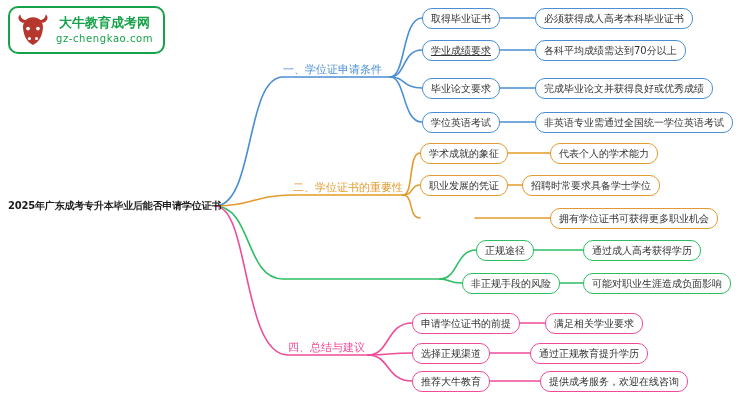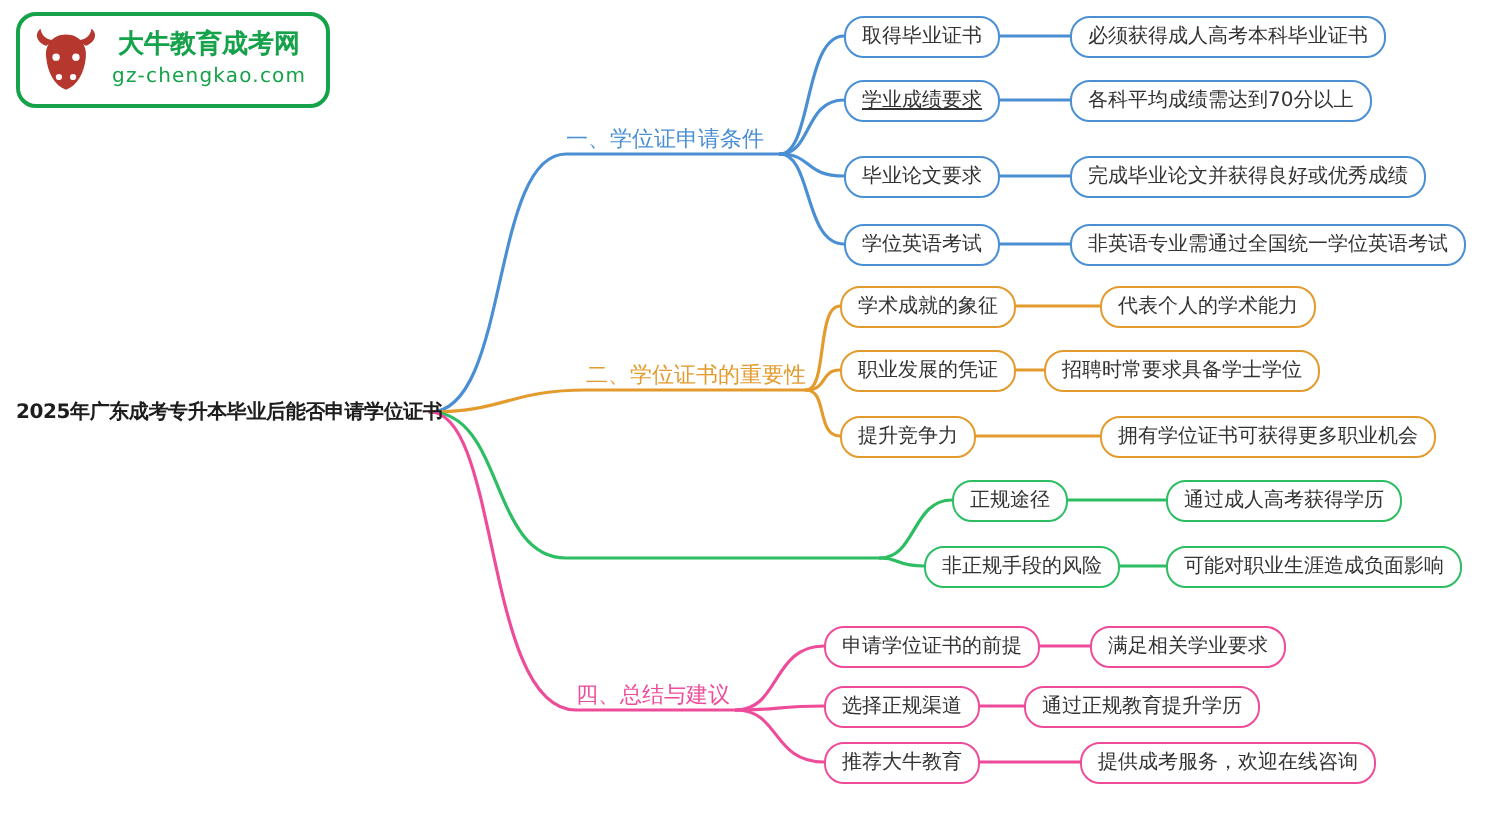--- a/index.html
+++ b/index.html
@@ -100,29 +100,28 @@
   <div class="node-box" style="left: 422px; top: 78px; border-color: rgb(74, 143, 211);">毕业论文要求</div>
   <div class="node-box" style="left: 535px; top: 78px; border-color: rgb(74, 143, 211);">完成毕业论文并获得良好或优秀成绩</div>
   <div class="node-box" style="left: 422px; top: 112px; border-color: rgb(74, 143, 211);">学位英语考试</div>
   <div class="node-box" style="left: 535px; top: 112px; border-color: rgb(74, 143, 211); text-align: center;">非英语专业需通过全国统一学位英语考试</div>
 
   <div class="branch-label" style="left: 293px; top: 181px; color: rgb(227, 155, 45);">二、学位证书的重要性</div>
   <div class="node-box" style="left: 420px; top: 143px; border-color: rgb(227, 155, 45);">学术成就的象征</div>
   <div class="node-box" style="left: 550px; top: 143px; border-color: rgb(227, 155, 45);">代表个人的学术能力</div>
   <div class="node-box" style="left: 420px; top: 175px; border-color: rgb(227, 155, 45);">职业发展的凭证</div>
   <div class="node-box" style="left: 522px; top: 175px; border-color: rgb(227, 155, 45);">招聘时常要求具备学士学位</div>
-  <div class="node-box" style="left: 420px; top: 208px; border-color: rgb(227, 155, 45);">提升竞争力</div>
   <div class="node-box" style="left: 550px; top: 208px; border-color: rgb(227, 155, 45);">拥有学位证书可获得更多职业机会</div>
 
   <div class="node-box" style="left: 476px; top: 240px; border-color: rgb(45, 189, 99);">正规途径</div>
   <div class="node-box" style="left: 583px; top: 240px; border-color: rgb(45, 189, 99);">通过成人高考获得学历</div>
   <div class="node-box" style="left: 462px; top: 273px; border-color: rgb(45, 189, 99);">非正规手段的风险</div>
   <div class="node-box" style="left: 583px; top: 273px; border-color: rgb(45, 189, 99);">可能对职业生涯造成负面影响</div>
 
   <div class="branch-label" style="left: 288px; top: 341px; color: rgb(238, 76, 154);">四、总结与建议</div>
   <div class="node-box" style="left: 412px; top: 313px; border-color: rgb(238, 76, 154);">申请学位证书的前提</div>
   <div class="node-box" style="left: 545px; top: 313px; border-color: rgb(238, 76, 154);">满足相关学业要求</div>
   <div class="node-box" style="left: 412px; top: 343px; border-color: rgb(238, 76, 154);">选择正规渠道</div>
-  <div class="node-box" style="left: 512px; top: 343px; border-color: rgb(238, 76, 154);">通过正规教育提升学历</div>
+  <div class="node-box" style="left: 530px; top: 343px; border-color: rgb(238, 76, 154);">通过正规教育提升学历</div>
   <div class="node-box" style="left: 412px; top: 371px; border-color: rgb(238, 76, 154);">推荐大牛教育</div>
   <div class="node-box" style="left: 540px; top: 371px; border-color: rgb(238, 76, 154);">提供成考服务，欢迎在线咨询</div>
 
 </div>
 
 </body></html>

